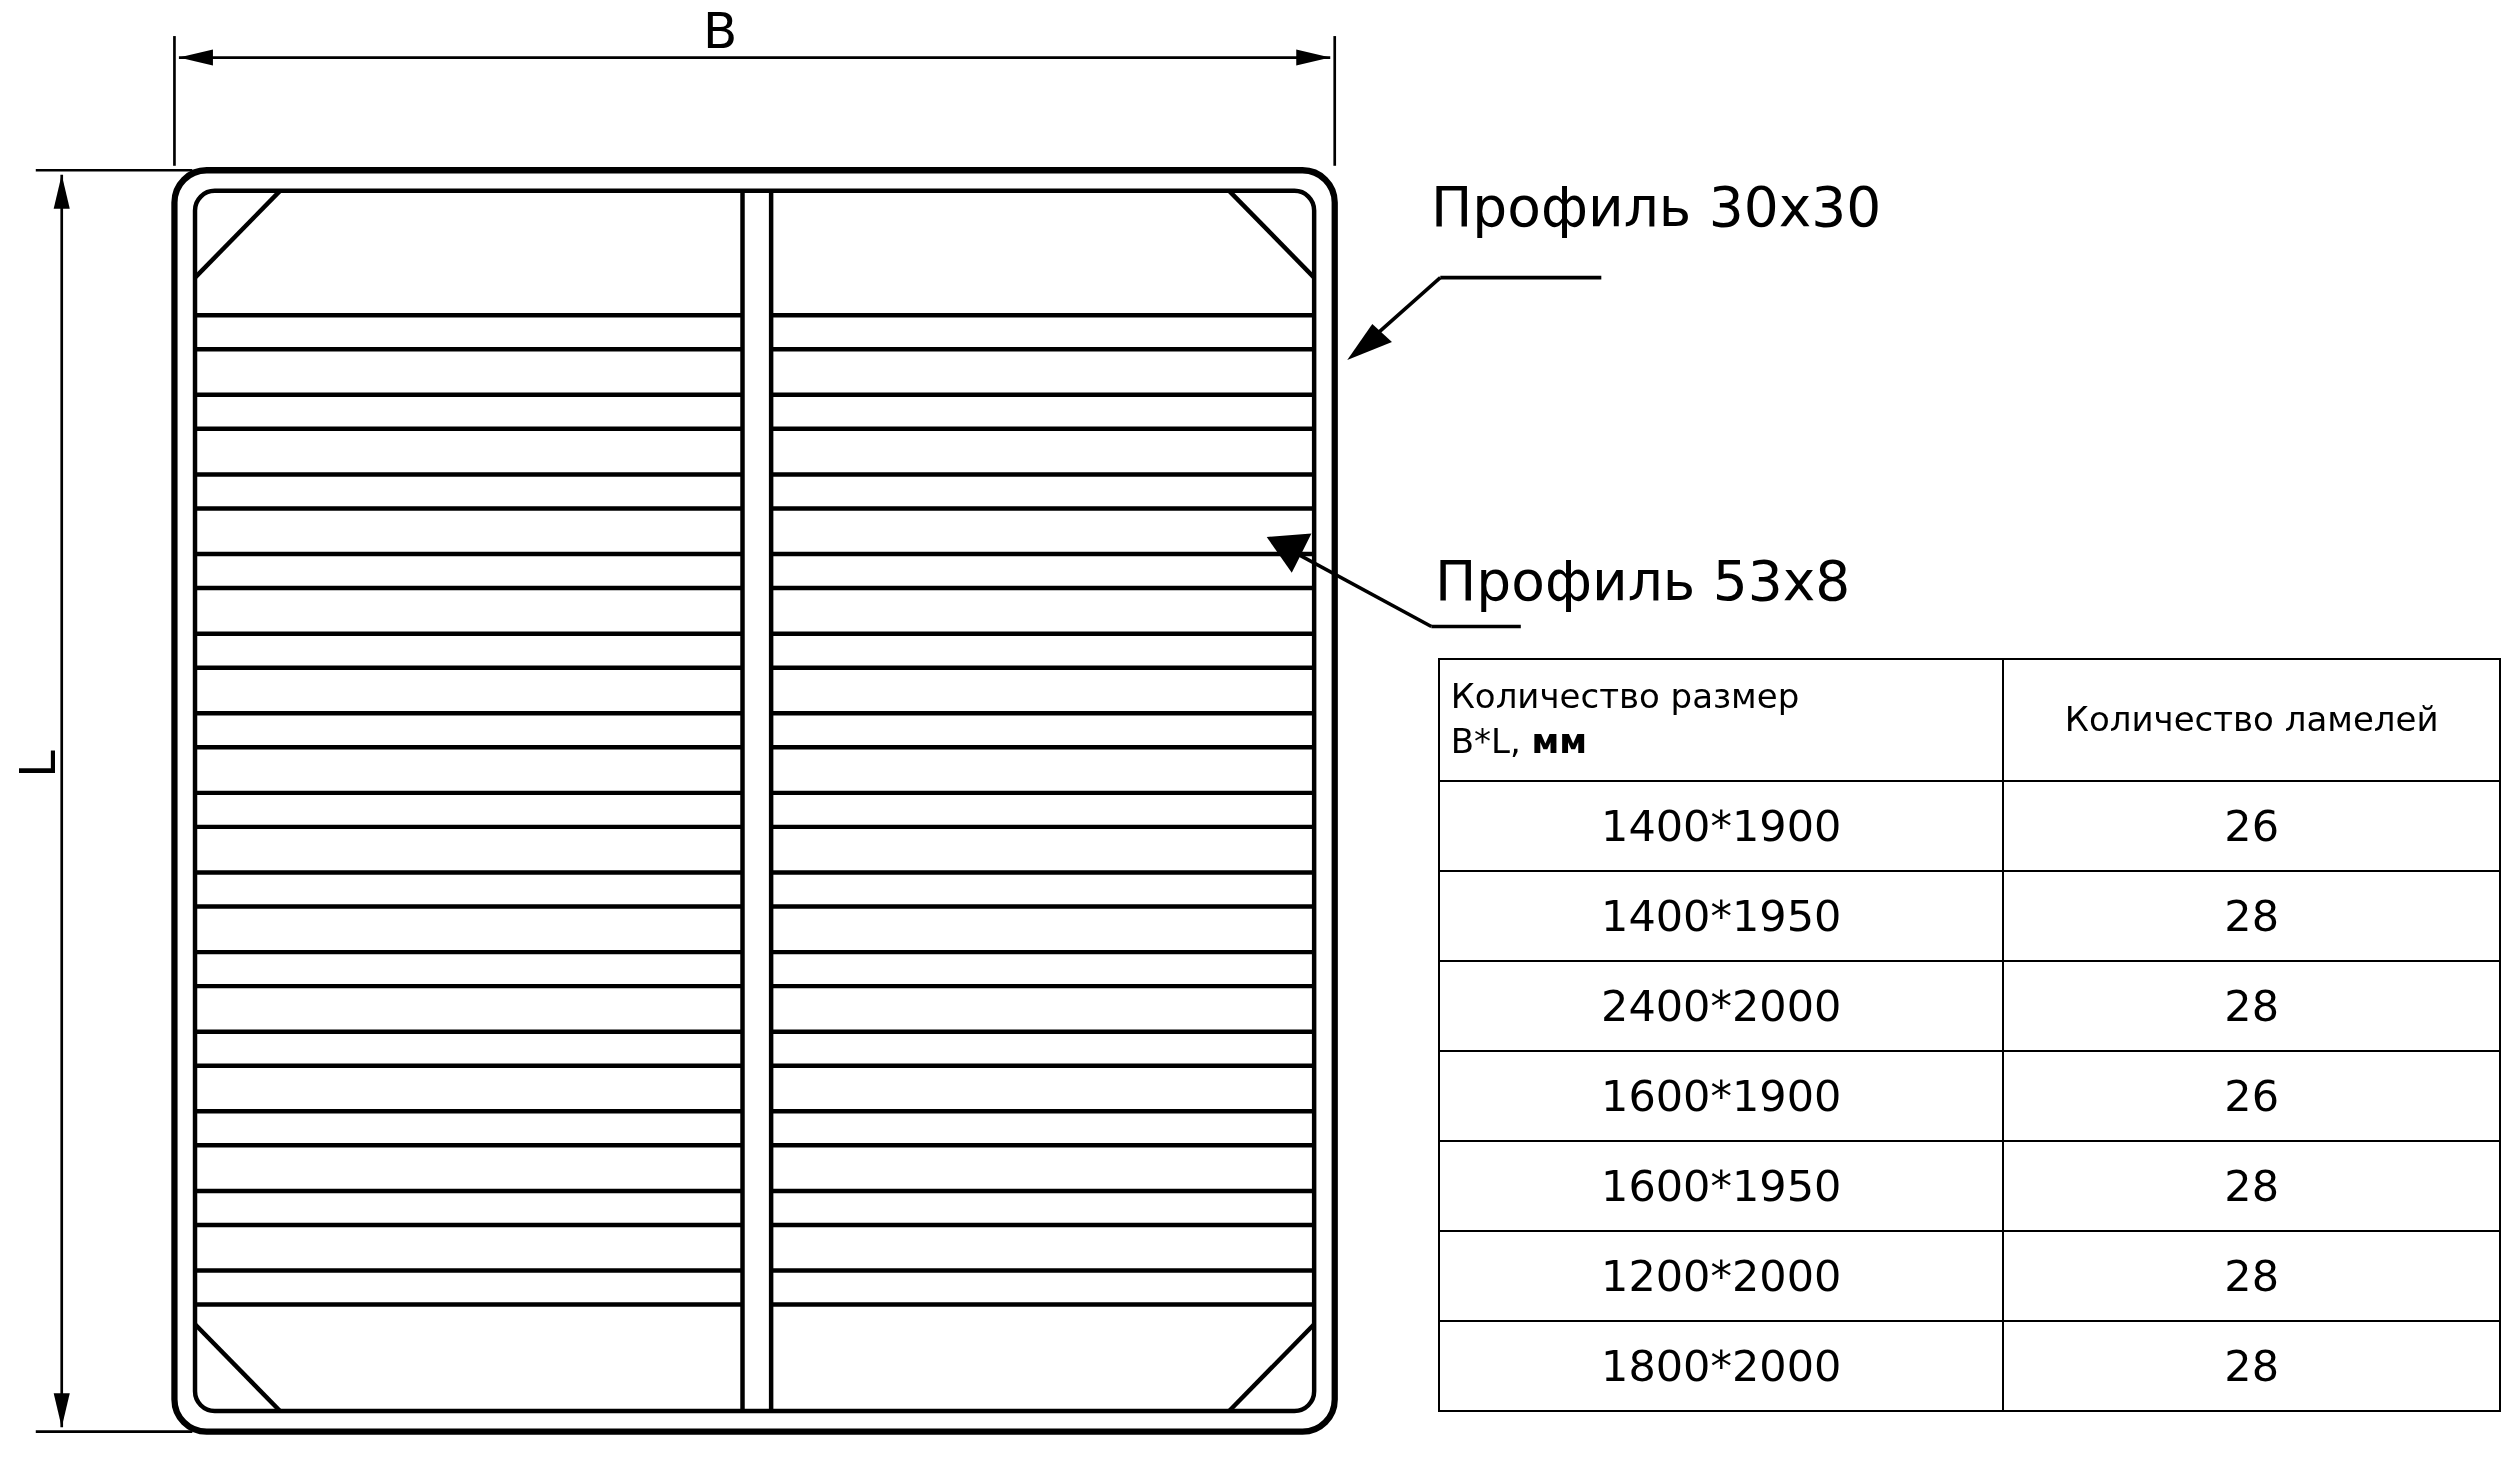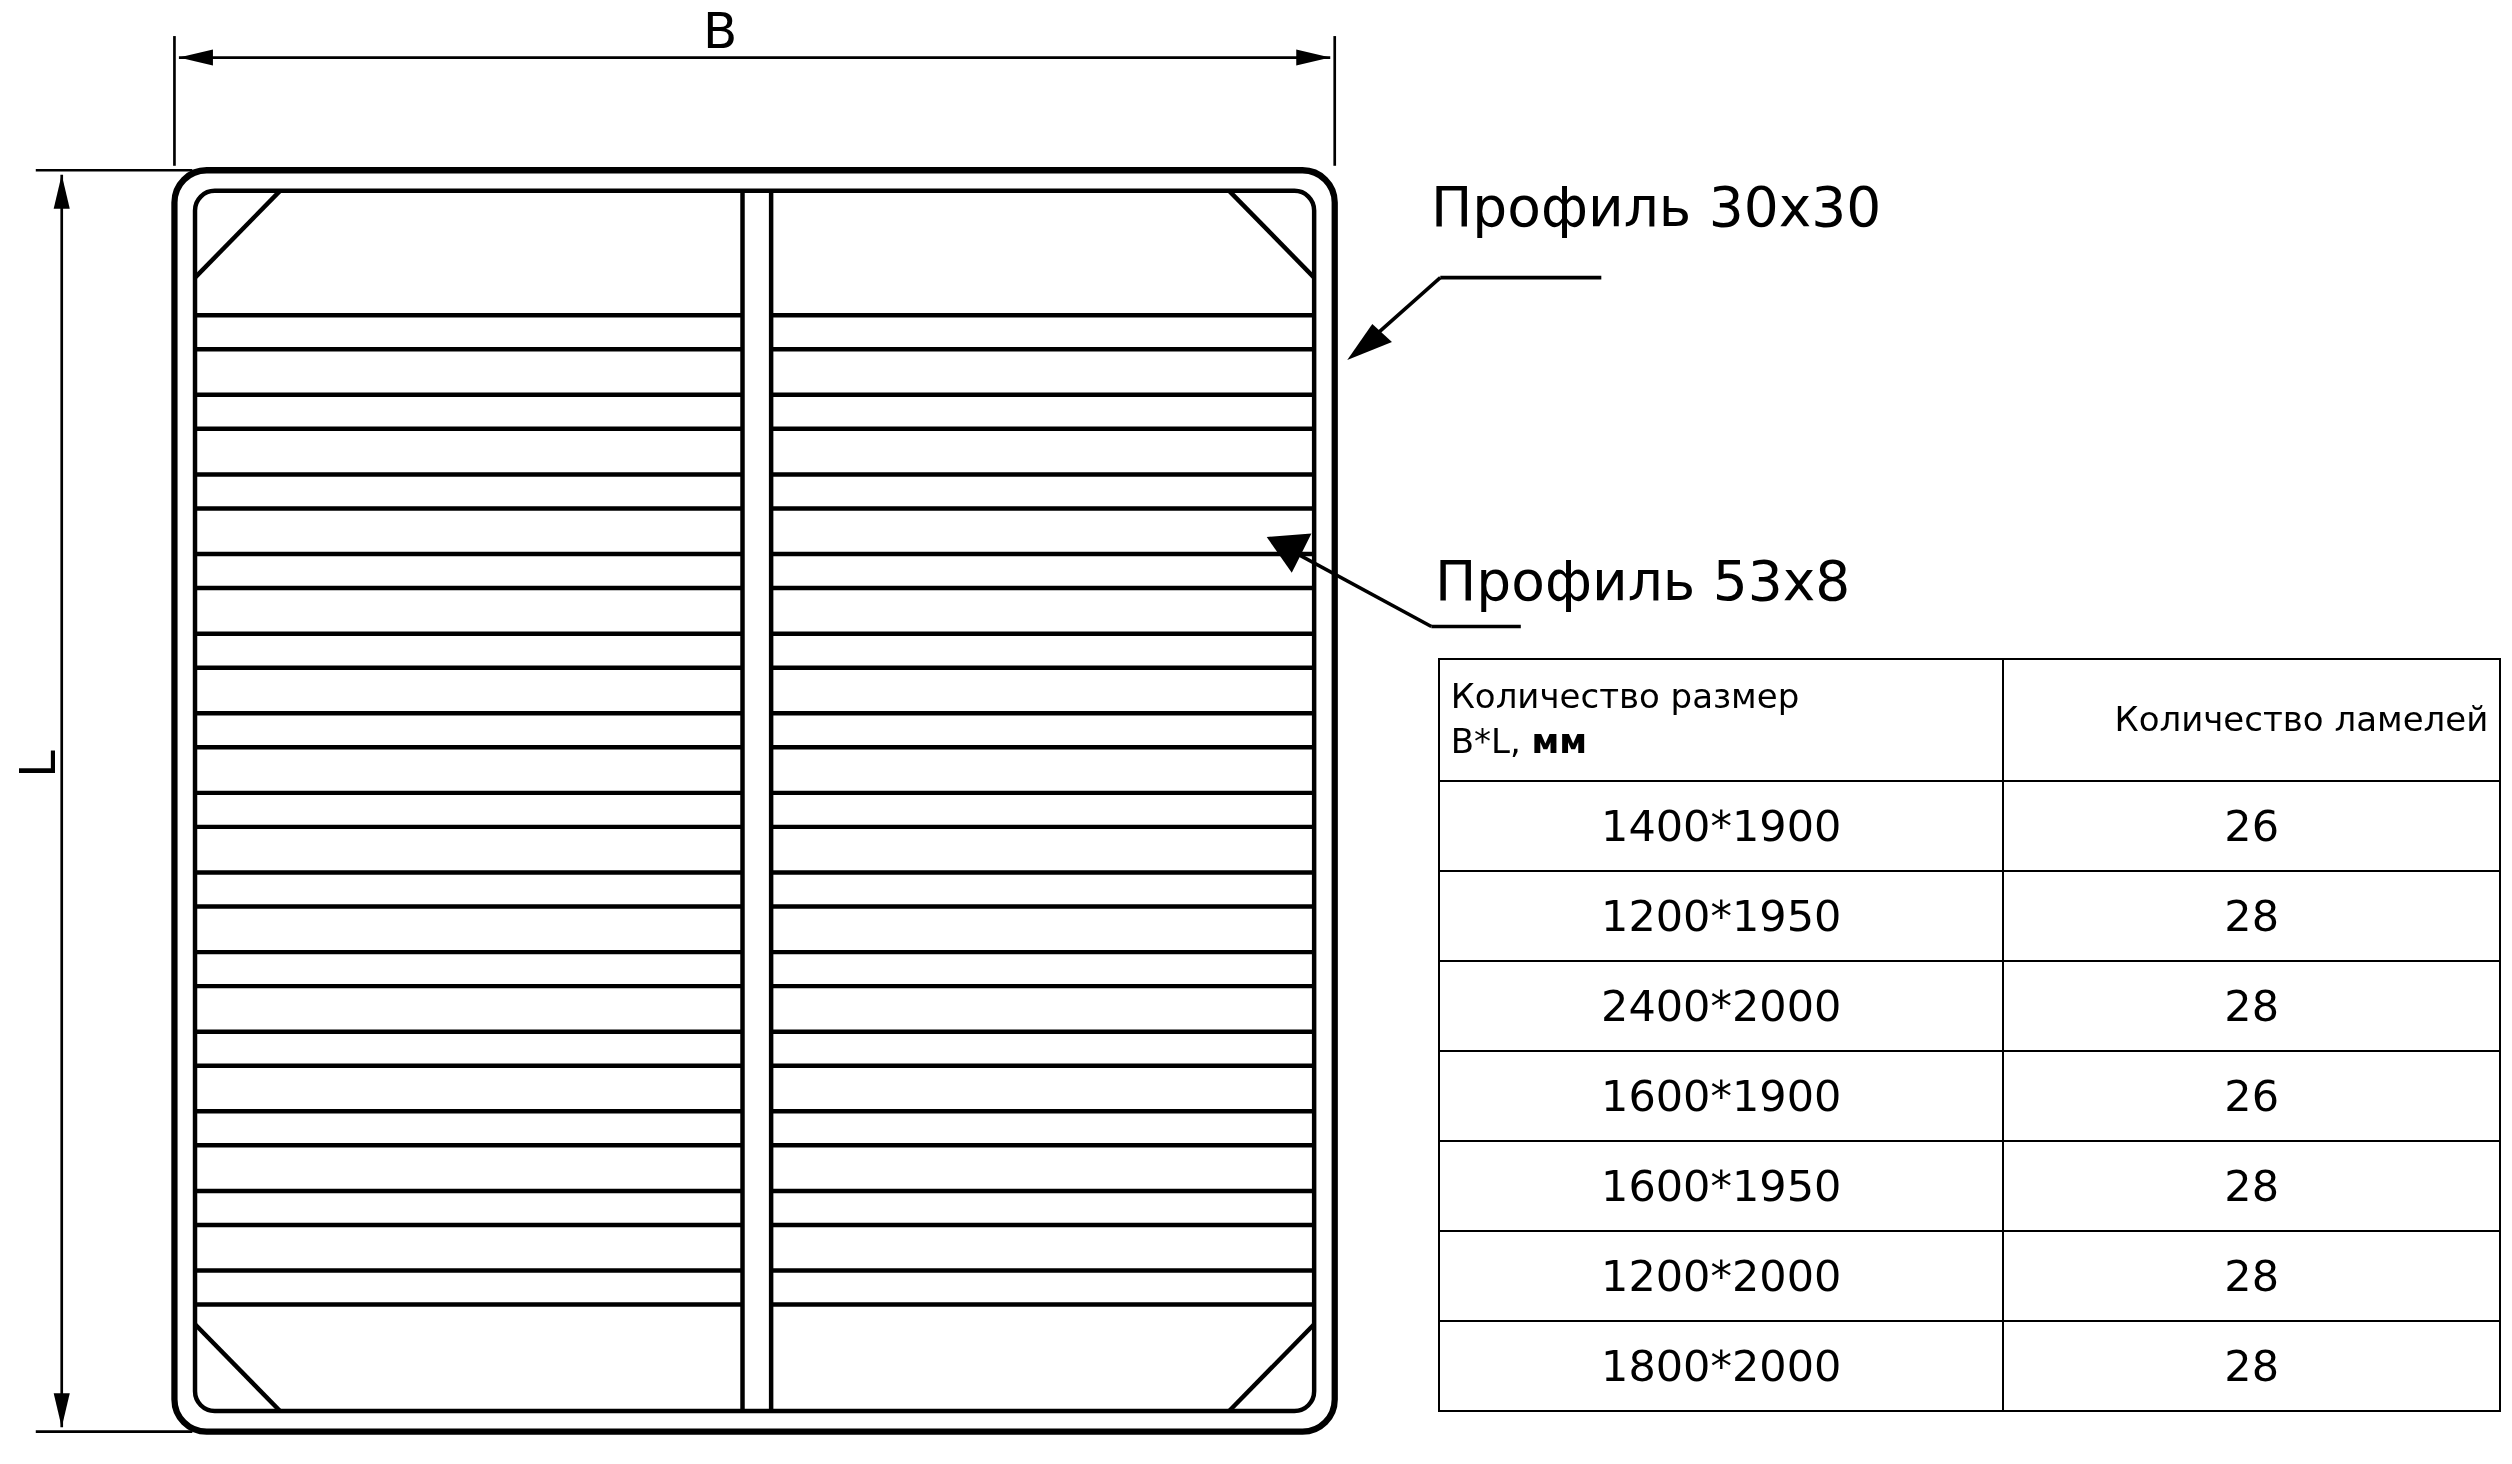--- a/index.html
+++ b/index.html
@@ -211,30 +211,30 @@
       </colgroup>
     <thead>
       <tr>
         <td>
           <div>Количество размер</div>
           <div>
             <span>B*L,</span>
             <span class="hdr-small">мм</span>
           </div>
         </td>
-        <td style="text-align:right;">Количество ламелей</td>
+        <td style="text-align:center;">Количество ламелей</td>
       </tr>
     </thead>
     <tbody>
       <tr>
         <td>1400*1900</td>
         <td>26</td>
       </tr>
       <tr>
-        <td>1200*1950</td>
+        <td>1400*1950</td>
         <td>28</td>
       </tr>
       <tr>
         <td>2400*2000</td>
         <td>28</td>
       </tr>
       <tr>
         <td>1600*1900</td>
         <td>26</td>
       </tr>

